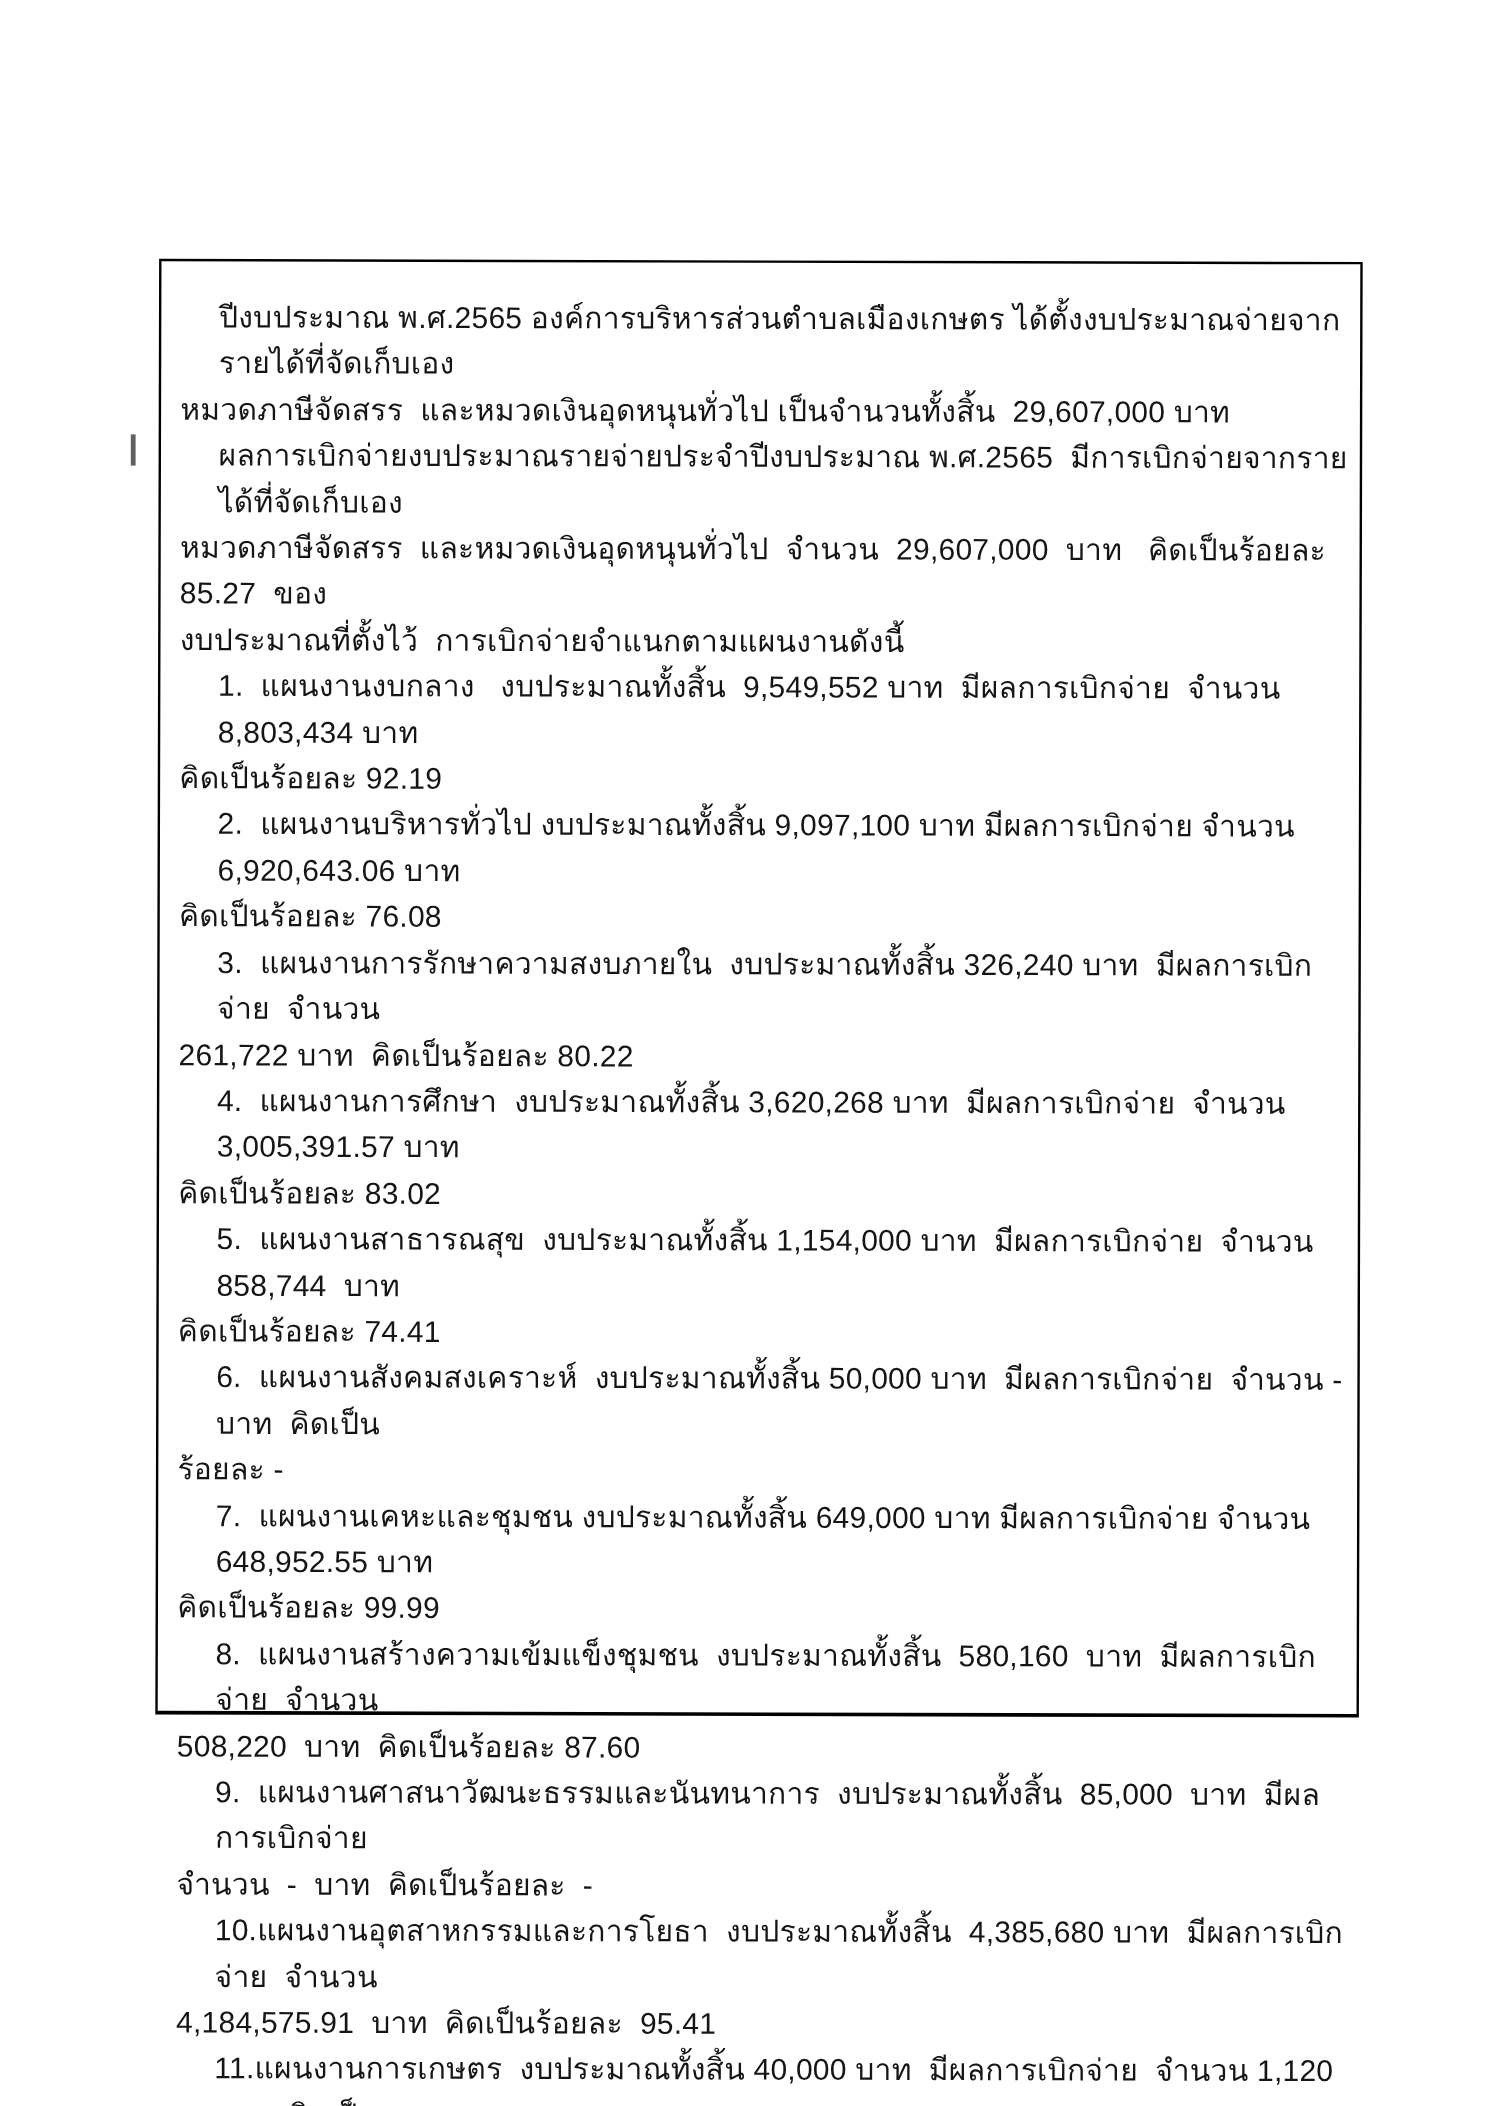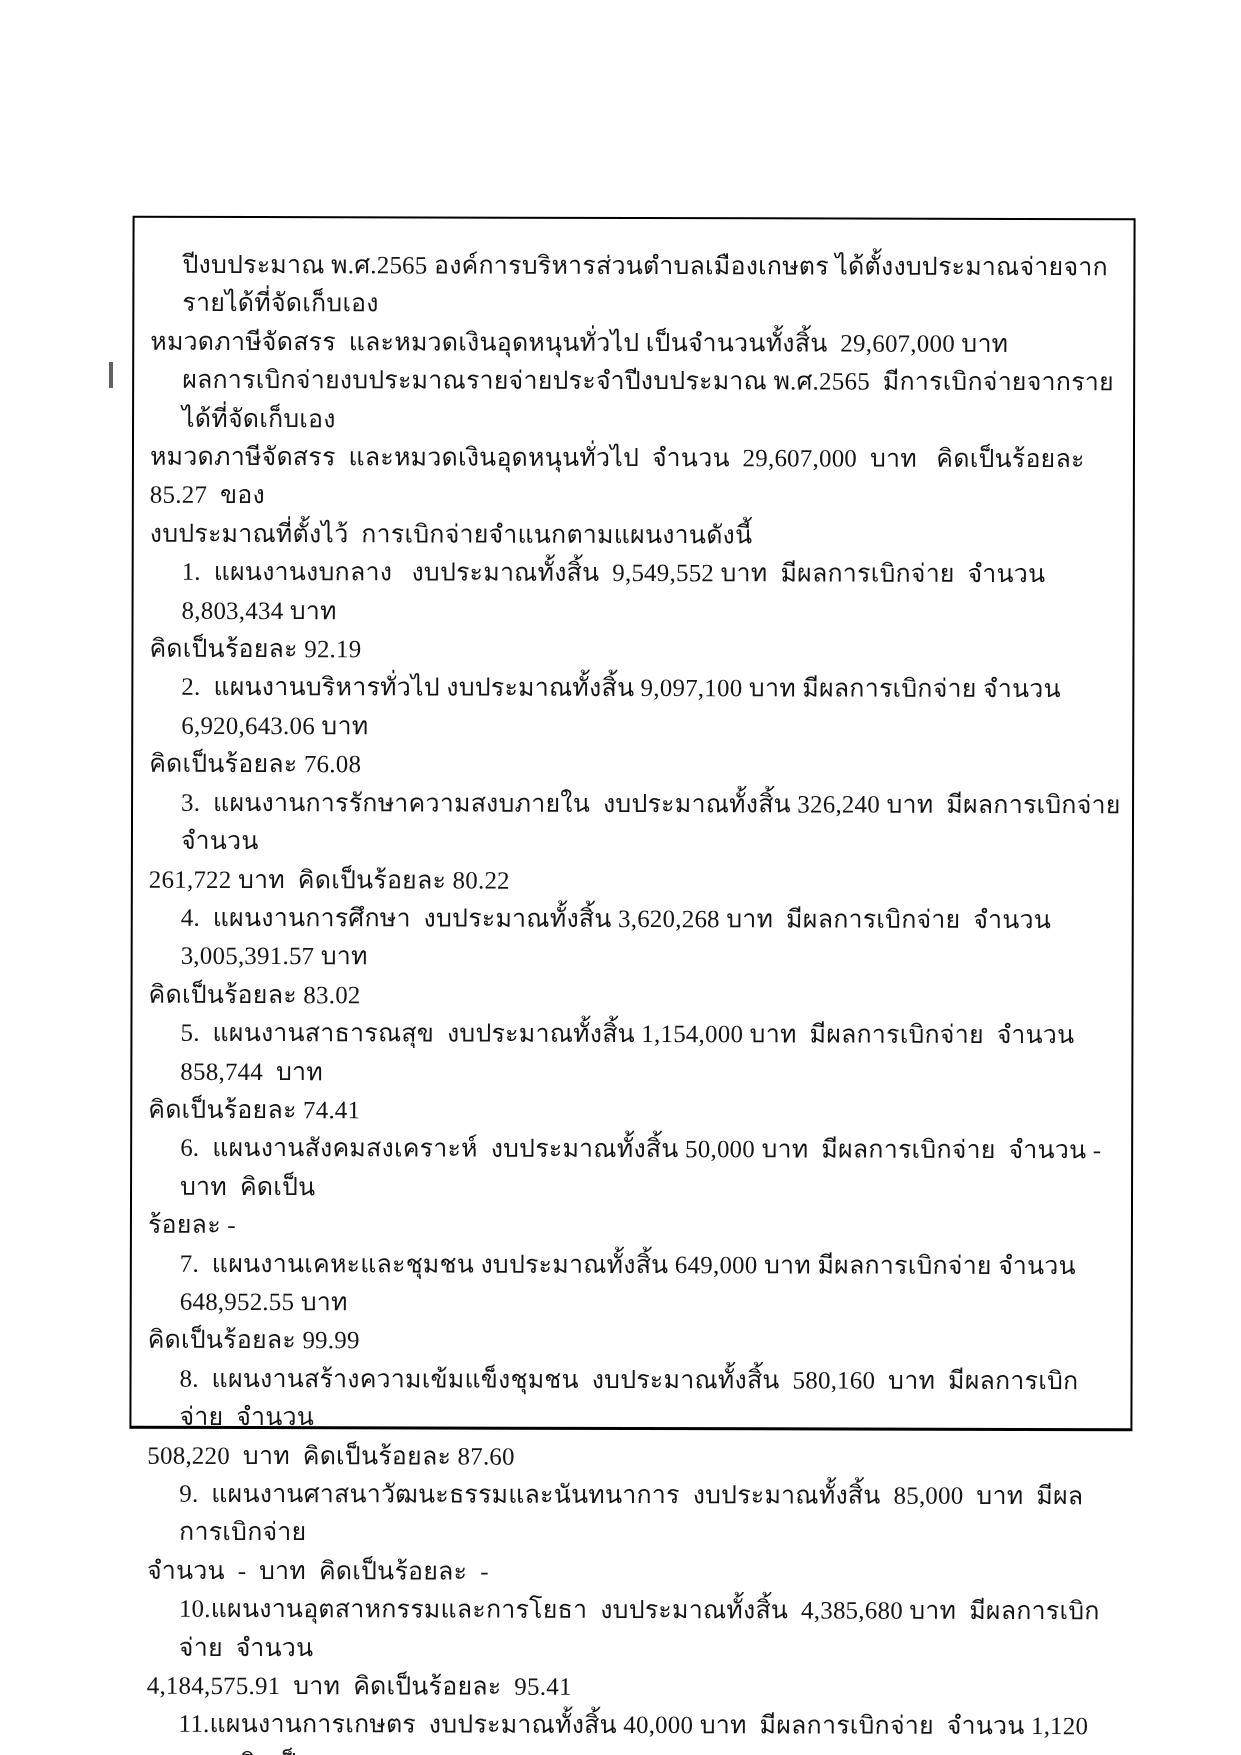--- a/index.html
+++ b/index.html
@@ -5,21 +5,21 @@
   html, body {
     margin: 0;
     padding: 0;
     background: #ffffff;
   }
   .page {
     position: relative;
     width: 1241px;
     height: 1755px;
     background: #ffffff;
-    font-family: Liberation Serif, serif;
+    font-family: Liberation Sans, sans-serif;
     color: #151515;
     overflow: hidden;
   }
   .content-box {
     position: absolute;
     left: 131px;
     top: 217px;
     width: 1003px;
     height: 1213px;
     border: 2px solid #000000;

